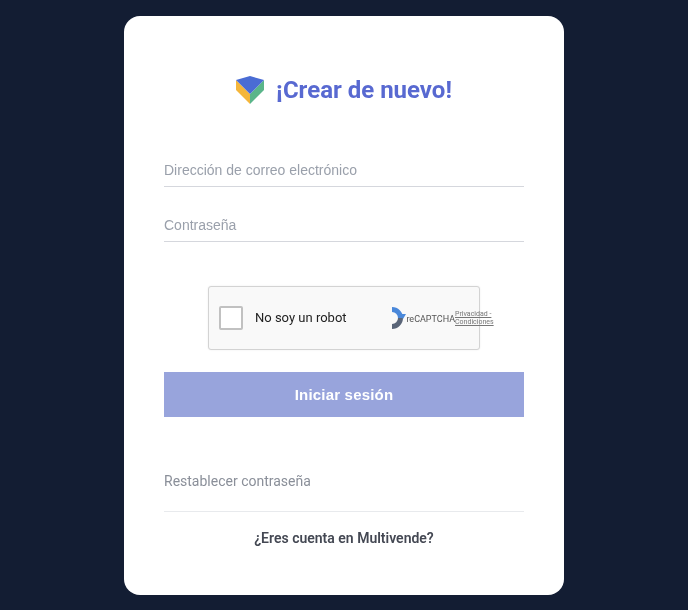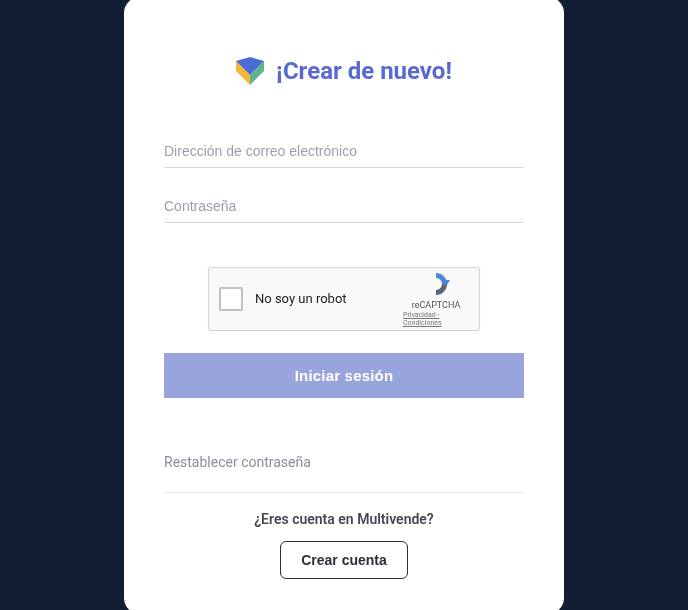--- a/index.html
+++ b/index.html
@@ -87,21 +87,21 @@
       flex-shrink: 0;
     }
     .recaptcha-label {
       margin-left: 12px;
       font-size: 13px;
       color: #222;
       flex: 1;
     }
     .recaptcha-right {
       display: flex;
-      flex-direction: column;
+      flex-direction: row;
       align-items: center;
       justify-content: center;
       width: 66px;
     }
     .recaptcha-logo {
       width: 28px;
       height: 28px;
     }
     .recaptcha-brand {
       font-size: 9px;
@@ -203,17 +203,16 @@
     </div>
 
     <button class="login-btn">Iniciar sesión</button>
 
     <a class="reset-link">Restablecer contraseña</a>
 
     <div class="divider"></div>
 
     <div class="signup-prompt">¿Eres cuenta en Multivende?</div>
 
-    <button class="create-btn">Crear cuenta</button>
 
   </div>
 
 </div>
 
 </body></html>

